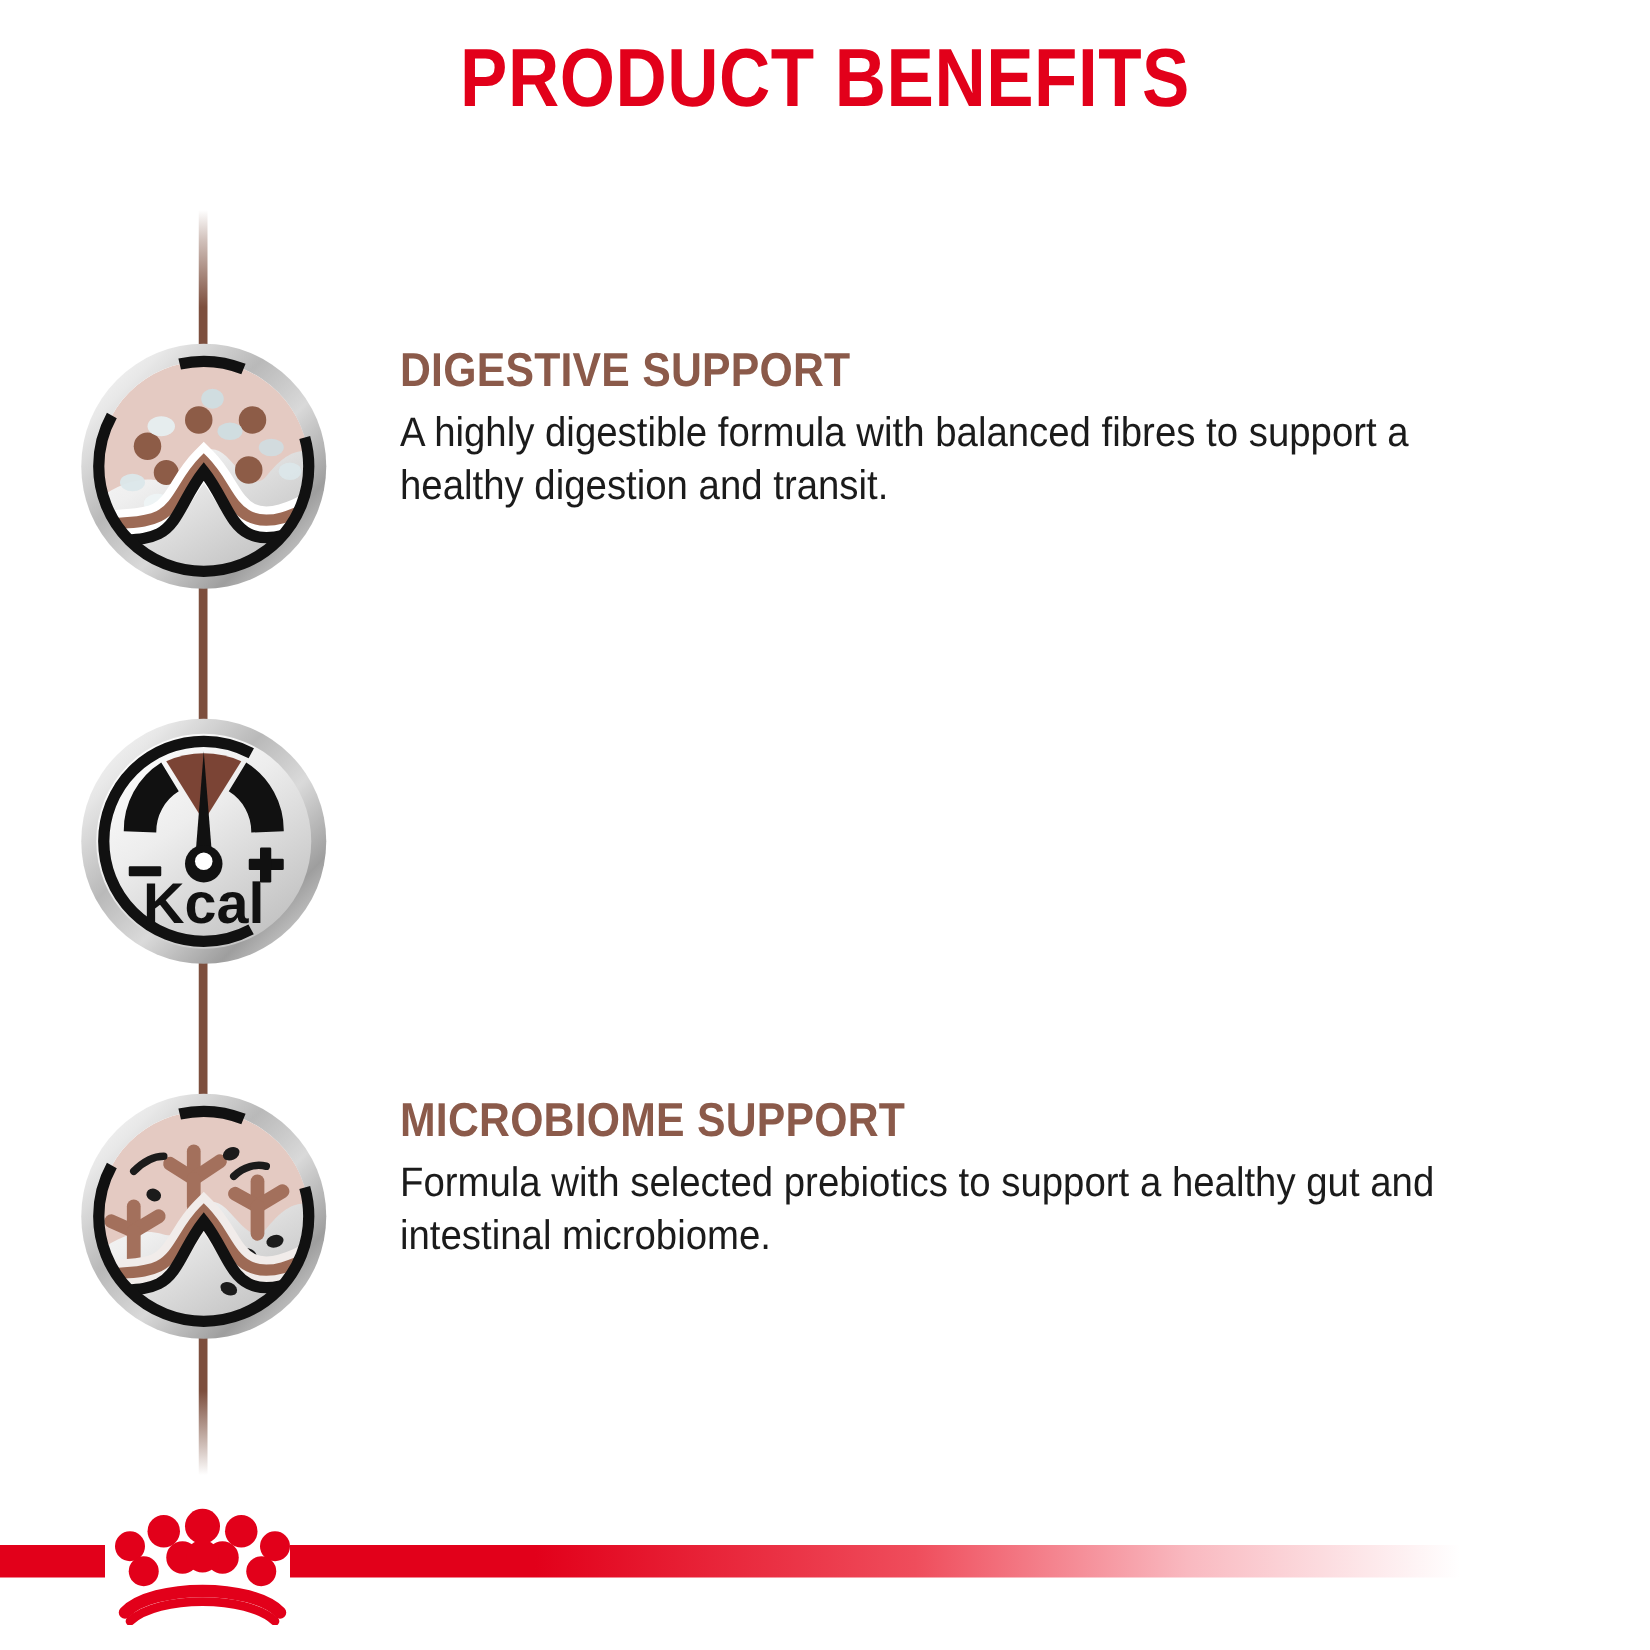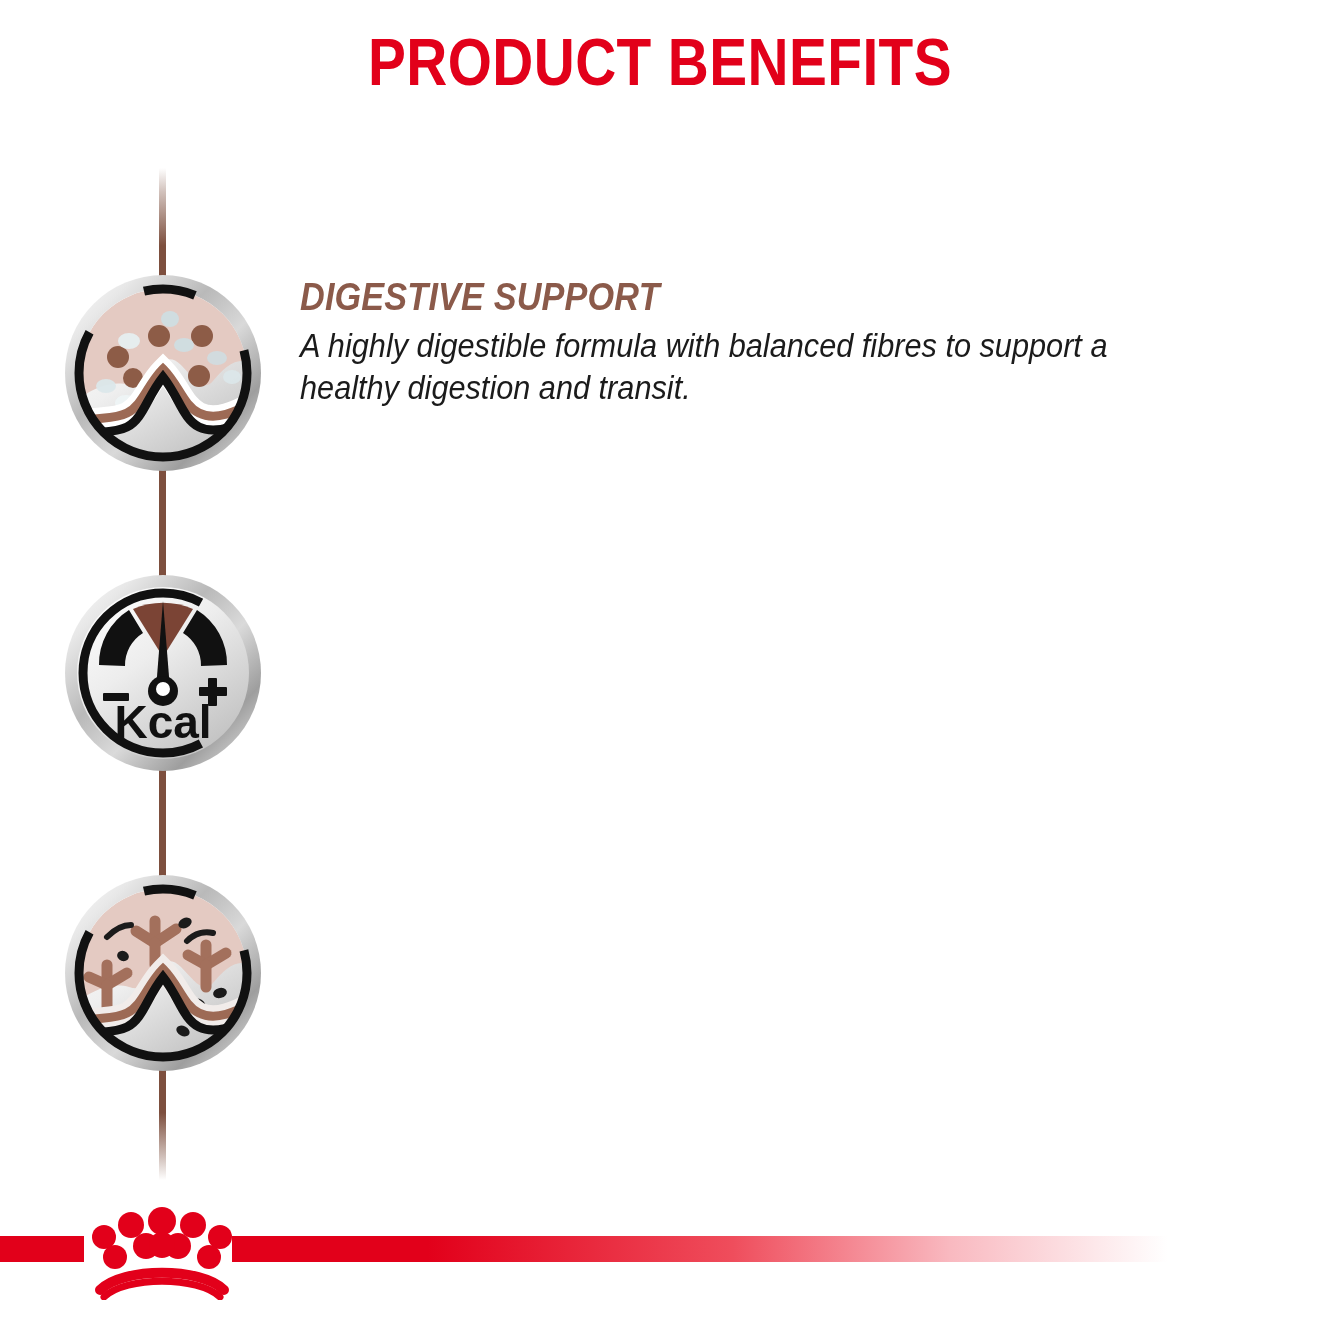--- a/index.html
+++ b/index.html
@@ -77,24 +77,23 @@
     left: 63px;
     top: 0;
     width: 200px;
     height: 200px;
   }
   .icon-wrap svg { display: block; width: 200px; height: 200px; }
 
   
   .text-col {
     position: absolute;
-    left: 300px;
+    left: 320px;
     top: 0;
     width: 976px;
-    font-style: italic;
   }
   .benefit-heading {
     font-family: "Liberation Sans", sans-serif;
     font-weight: bold;
     font-size: 38px;
     line-height: 44px;
     letter-spacing: 0.2px;
     color: #8b5a4a;
     transform: scaleX(0.9);
     transform-origin: left center;
@@ -344,20 +343,24 @@
                  C116,112 120,132 136,140 C152,148 172,140 196,126" fill="none" stroke="#9d6a55" stroke-width="9" stroke-linecap="round"></path>
 
         <path d="M2,166 C28,156 48,162 64,154 C80,146 84,124 100,104
                  C116,124 120,146 136,154 C152,162 174,154 198,140" fill="none" stroke="#111111" stroke-width="9" stroke-linecap="round"></path>
       </g>
 
       <circle cx="100" cy="100" r="84" fill="none" stroke="#111111" stroke-width="9" stroke-dasharray="330 70 52 76" stroke-dashoffset="24"></circle>
     </svg>
   </div>
 
+  <div class="text-col">
+    <div class="benefit-heading">MICROBIOME SUPPORT</div>
+    <div class="benefit-desc">Formula with selected prebiotics to support a healthy gut and intestinal microbiome.</div>
+  </div>
 </div>
 
 <div class="footer">
   <div class="bar-left"></div>
   <div class="bar-right"></div>
 
   <div class="crown">
     <svg viewBox="0 0 148 96" xmlns="http://www.w3.org/2000/svg">
       <g fill="#e2001a">
 

